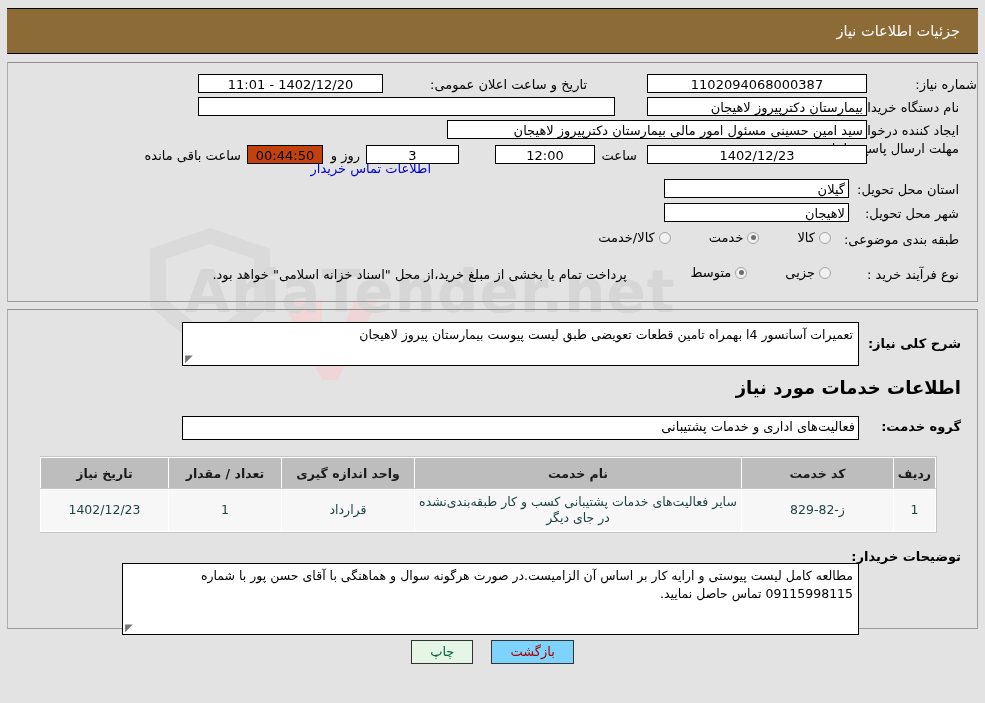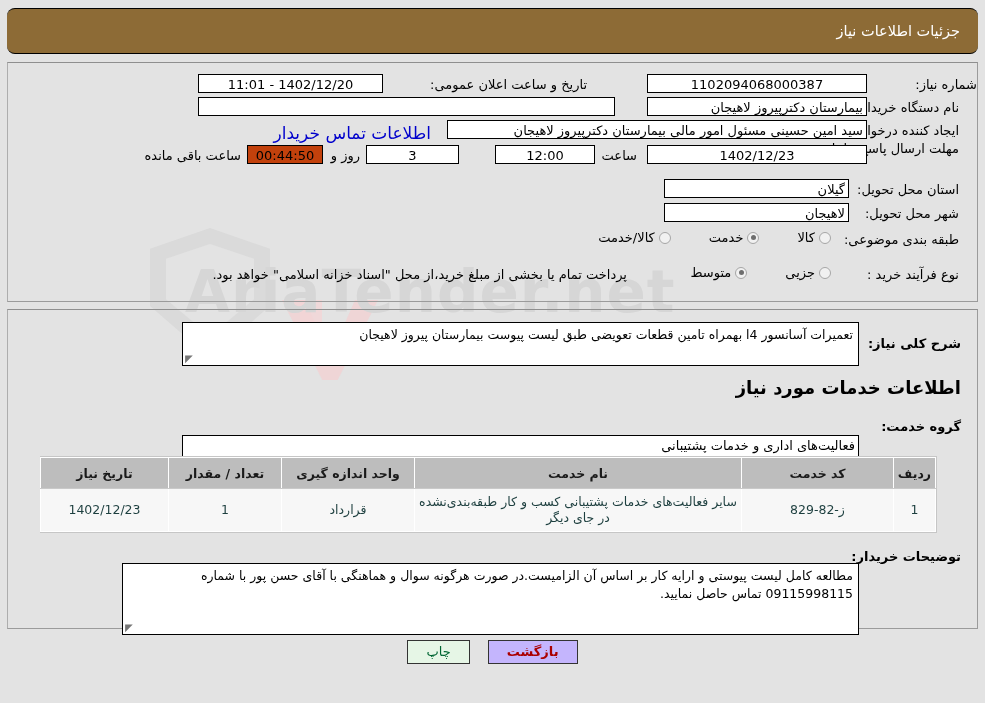--- a/index.html
+++ b/index.html
@@ -78,21 +78,20 @@
   .page-header {
     position: relative;
     z-index: 2;
     margin: 8px 7px 0 7px;
     height: 44px;
     background: #8d6b36;
     border-top: 1px solid #000;
     border-bottom: 1px solid #000;
     display: flex;
     align-items: center;
-    border-radius: 8px;
   }
   .page-header .title {
     color: #ffffff;
     font-size: 14.5px;
     padding-right: 18px;
   }
 
   
   .panel {
     position: relative;
@@ -126,22 +125,23 @@
     overflow: hidden;
     white-space: nowrap;
     text-overflow: clip;
   }
   .fld.center { text-align: center; }
   .fld.right  { text-align: right; }
   .fld.timer  { background: #c2410c; text-align: center; }
 
   .link {
     color: #0000cc;
-    font-size: 17px;
+    font-size: 13px;
     white-space: nowrap;
+    margin-top: 38px;
   }
 
   
   .abs { position: absolute; }
 
   
   .radio {
     display: inline-block;
     width: 12px;
     height: 12px;
@@ -232,21 +232,21 @@
   }
   .btn {
     font-size: 13px;
     padding: 2px 18px;
     border: 1px solid #333;
     cursor: pointer;
     line-height: 18px;
     font-family: "DejaVu Sans", "Liberation Sans", sans-serif;
   }
   .btn-print  { background: #e6f6e6; color: #063; }
-  .btn-back   { background: #c4b5fd; color: #a00; font-weight: bold; }
+  .btn-back   { background: #7dd3fc; color: #a00; }
 </style>
 </head>
 <body>
 
 <div class="watermark">
   <div class="wm-shield"></div>
   <div class="wm-v"></div>
   <div class="wm-bar"></div>
   <div class="wm-text">AriaTender.net</div>
 </div>
@@ -329,21 +329,21 @@
 
   <span class="lbl bold abs" style="top:26px; right:16px;">شرح کلی نیاز:</span>
   <div class="ta abs" style="top:12px; right:118px; width:677px; height:44px;">
     <span>تعمیرات آسانسور 4ا بهمراه تامین قطعات تعویضی طبق لیست پیوست بیمارستان پیروز لاهیجان</span>
     <span class="grip">◥</span>
   </div>
 
   <span class="lbl bold abs" style="top:67px; right:16px; font-size:18px;">اطلاعات خدمات مورد نیاز</span>
 
   <span class="lbl bold abs" style="top:109px; right:16px;">گروه خدمت:</span>
-  <div class="fld right abs" style="top:106px; right:118px; width:677px; height:24px; line-height:20px;margin-top:19px;">فعالیت‌های اداری و خدمات پشتیبانی</div>
+  <div class="fld right abs" style="top:106px; right:118px; width:677px; height:24px; line-height:20px;">فعالیت‌های اداری و خدمات پشتیبانی</div>
 
   <div class="tbl-wrap abs" style="top:146px; right:40px; width:895px;">
     <table class="items">
       <colgroup>
         <col style="width:42px">
         <col style="width:152px">
         <col style="width:327px">
         <col style="width:133px">
         <col style="width:113px">
         <col style="width:128px">

